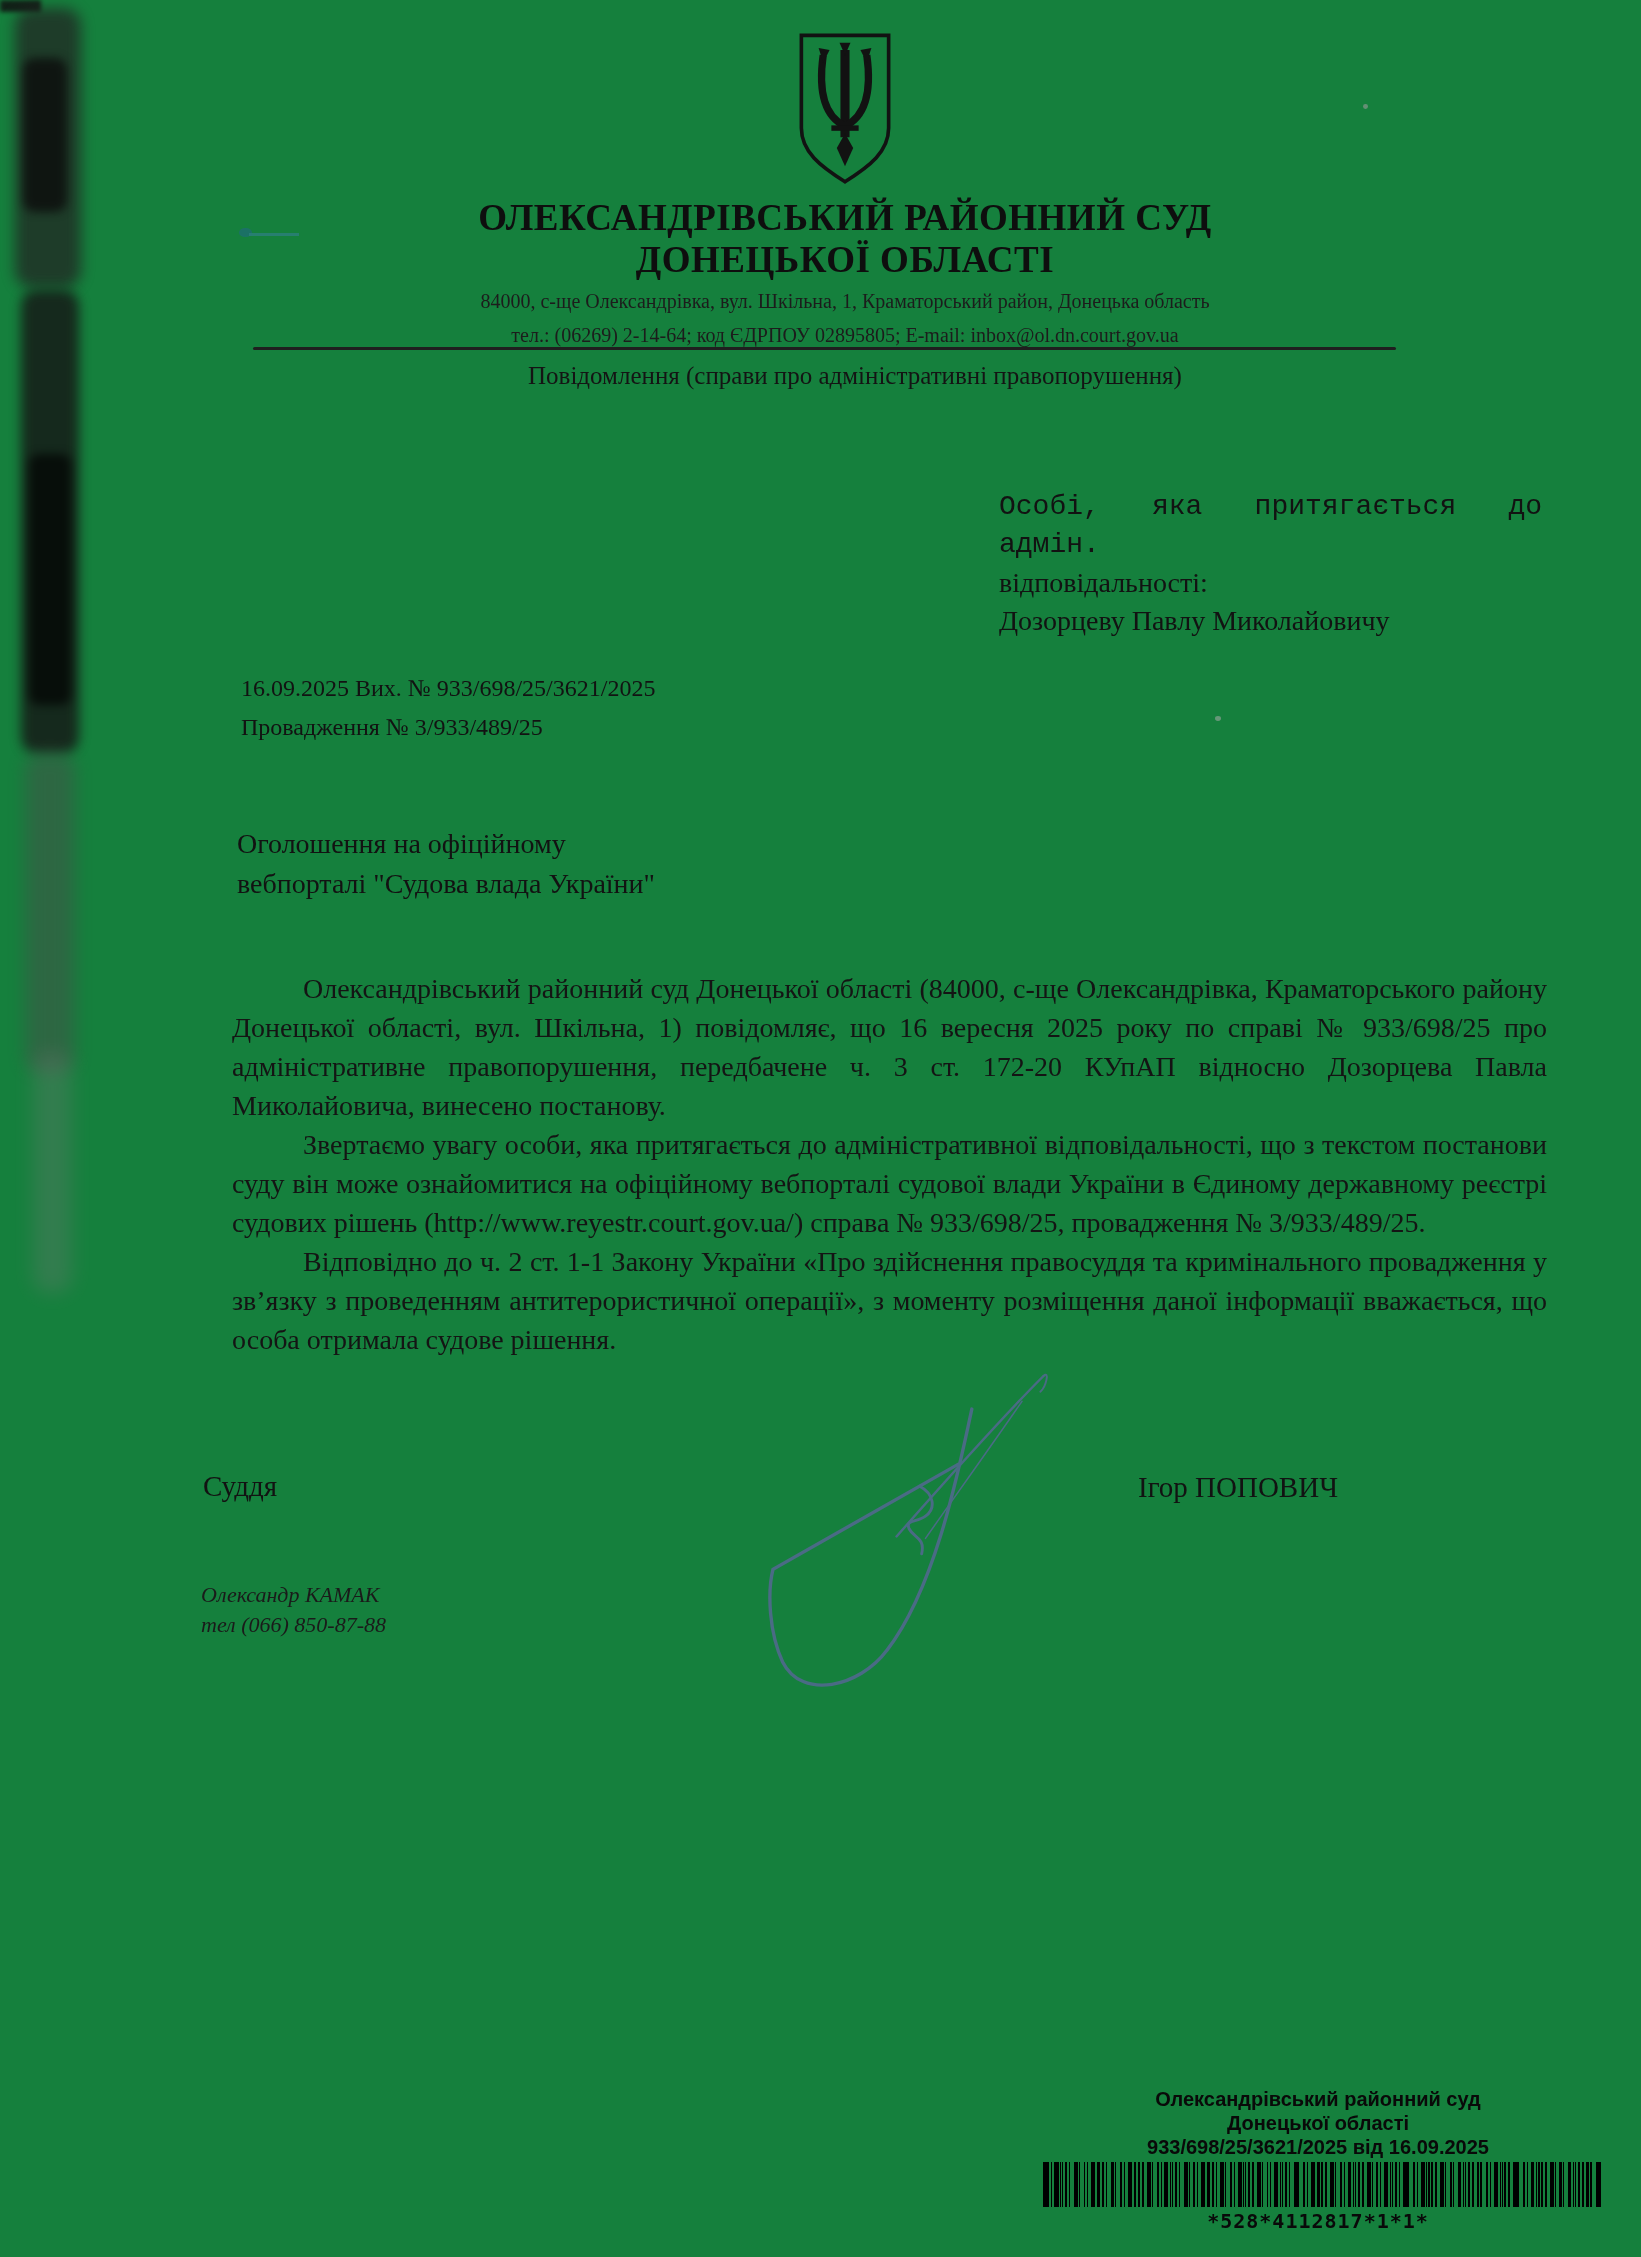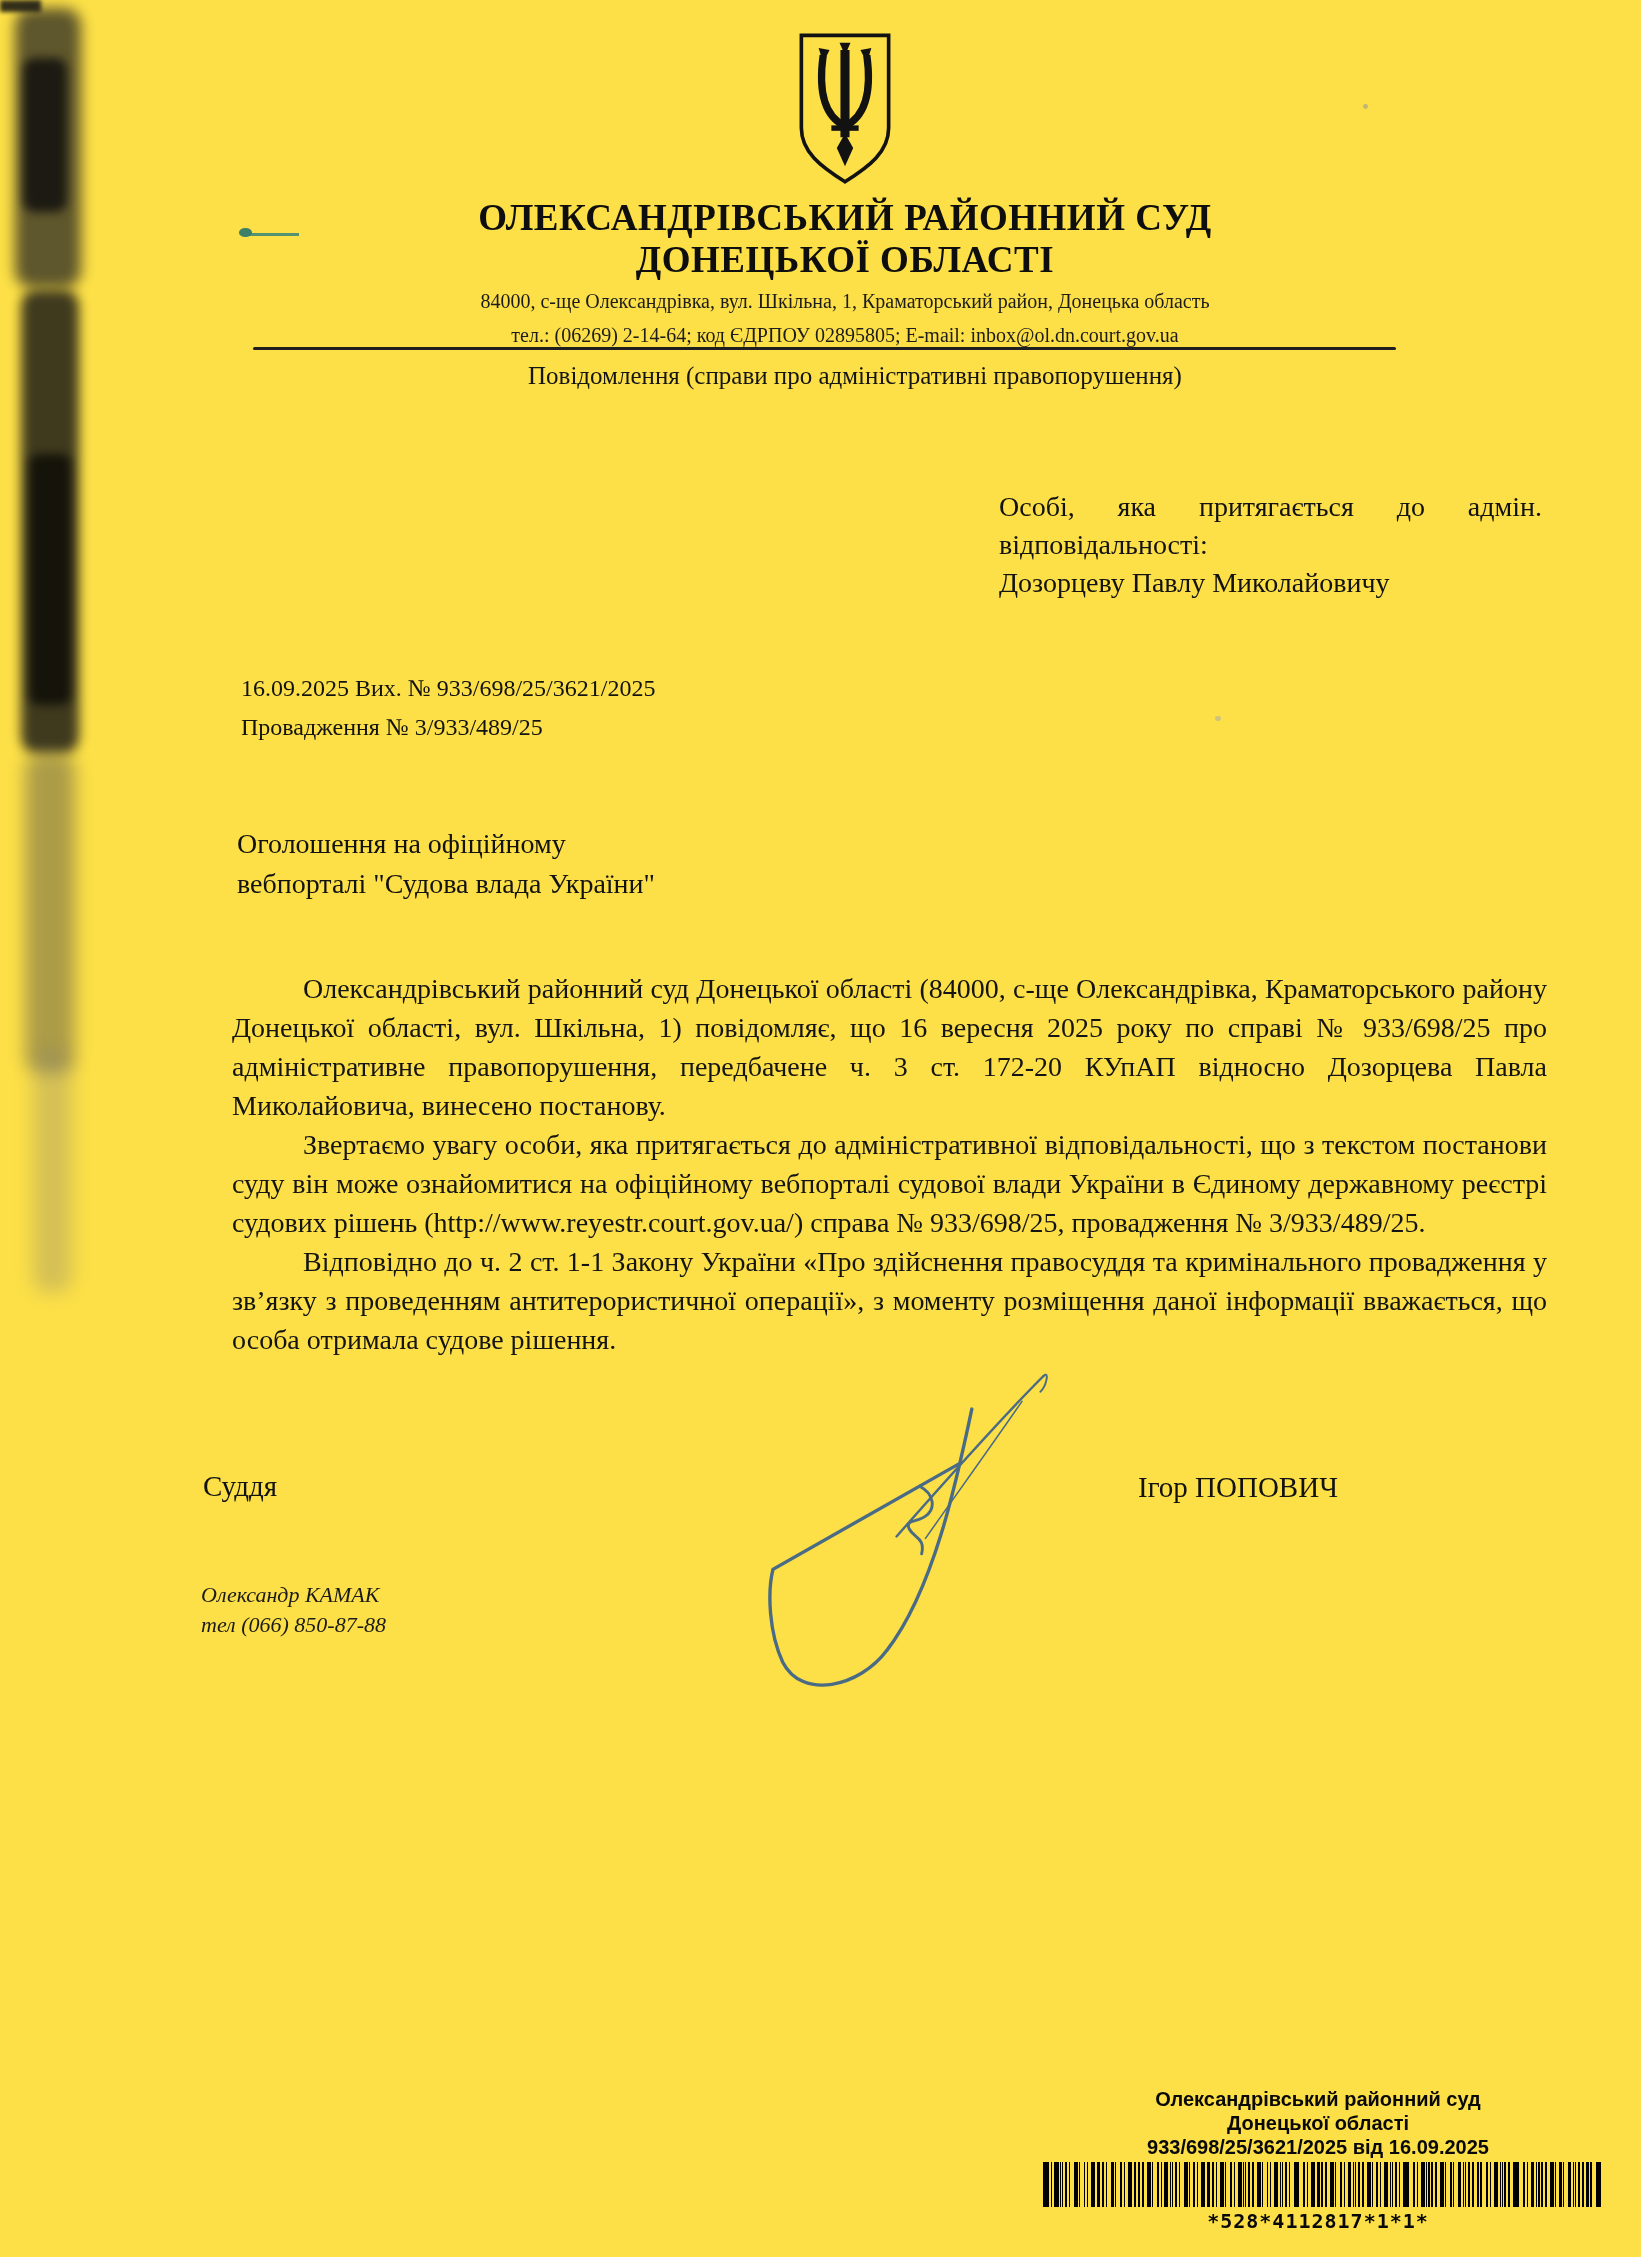--- a/index.html
+++ b/index.html
@@ -1,20 +1,20 @@
 <!DOCTYPE html>
 <html><head>
 <meta charset="utf-8">
 <style>
   html,body{margin:0;padding:0;background:#e8e8e6;}
   .page{
     position:relative;
     width:1641px;height:2257px;
     margin:0 auto;
-    background:#fde047;
+    background:#15803d;
     overflow:hidden;
     font-family:"Liberation Serif", serif;
     color:#161616;
   }
   
   .smudge{position:absolute;pointer-events:none;}
   .smudge-1{left:15.4px;top:7.7px;width:66px;height:280px;background:#222;opacity:.72;filter:blur(6.8px);border-radius:17.4px;}
   .smudge-2{left:23px;top:58px;width:44px;height:154px;background:#0c0c0c;opacity:.8;filter:blur(4.8px);border-radius:11.6px;}
   .smudge-3{left:21px;top:290px;width:58px;height:463px;background:#161616;opacity:.82;filter:blur(5.8px);border-radius:15.4px;}
   .smudge-4{left:29px;top:454px;width:42px;height:251px;background:#000;opacity:.65;filter:blur(4.8px);border-radius:9.7px;}
@@ -29,21 +29,21 @@
   
   .header{position:absolute;left:174px;top:0;width:1342px;text-align:center;}
   .emblem{display:block;margin:29px auto 7.7px auto;width:100px;height:160px;}
   .court-name{font-weight:bold;font-size:37px;line-height:42px;color:#0e0e0e;letter-spacing:0.5px;}
   .addr{font-size:20px;line-height:26px;color:#1c1c1c;margin-top:7.7px;}
   .divider{position:absolute;left:253px;top:347px;width:1143px;height:2.9px;background:#1f1f1f;border-radius:1.9px;}
   .subject{position:absolute;left:232px;top:362px;width:1246px;text-align:center;font-size:25px;color:#141414;}
 
   
   .addressee{position:absolute;left:999px;top:488px;width:543px;font-size:28px;line-height:38px;color:#121212;}
-  .addressee .just{text-align:justify;text-align-last:justify;}
+  .addressee .just{text-align:justify;text-align-last:justify;font-family:Liberation Mono, monospace;}
 
   
   .refblock{position:absolute;left:241px;top:669px;font-size:24px;line-height:39px;color:#121212;}
   .announce{position:absolute;left:237px;top:824px;font-size:28px;line-height:40px;color:#121212;}
 
   
   .bodytext{position:absolute;left:232px;top:969px;width:1315px;font-size:28px;line-height:39px;text-align:justify;color:#141414;}
   .bodytext p{margin:0;text-indent:71px;}
 
   

